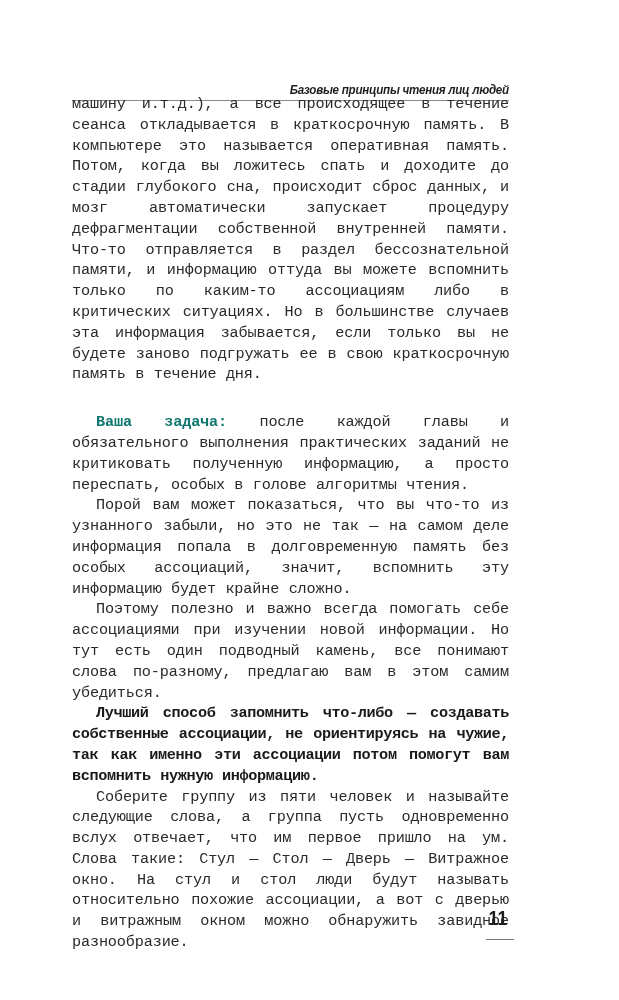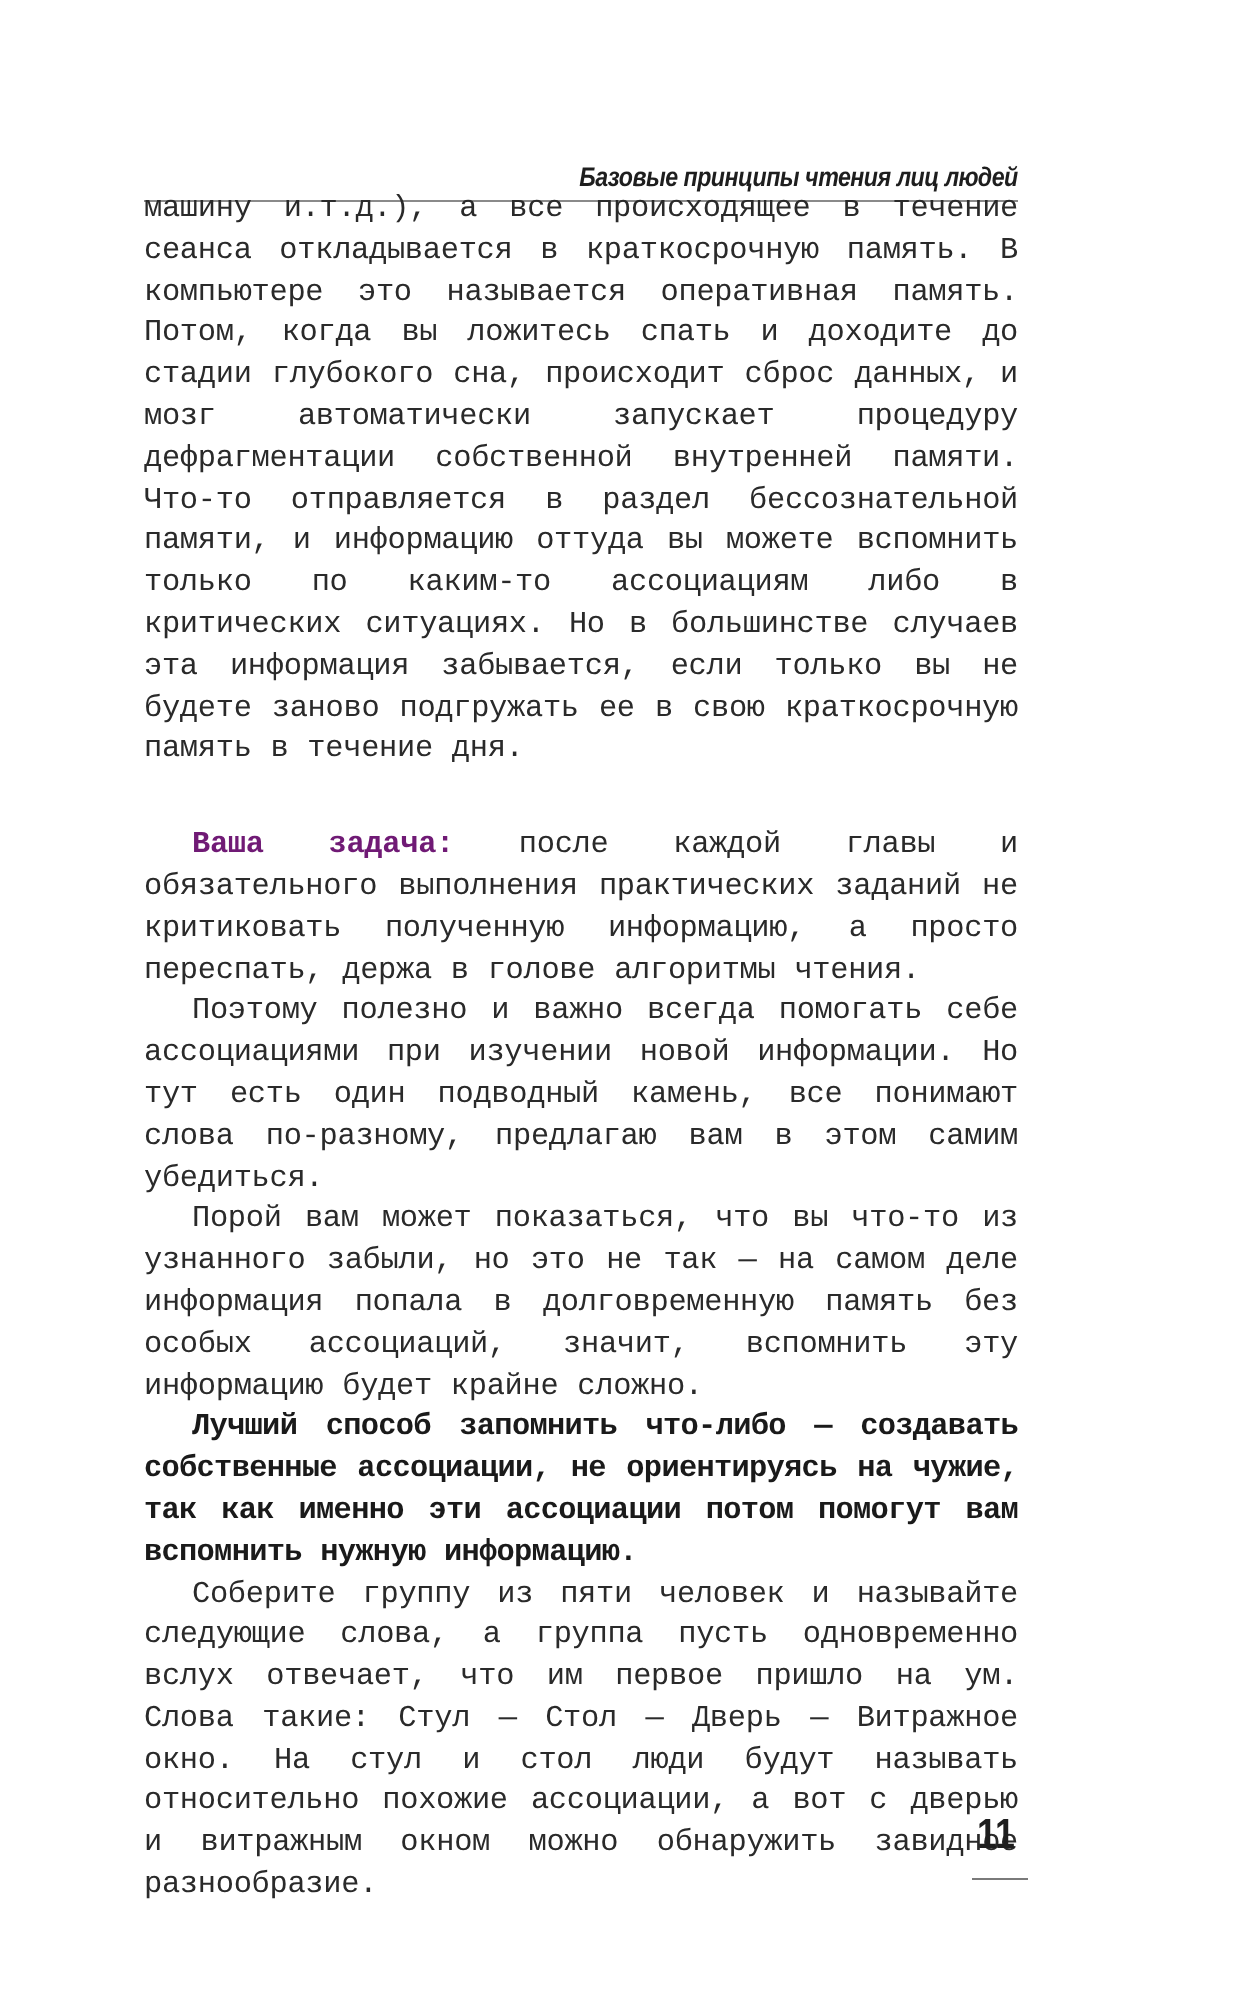--- a/index.html
+++ b/index.html
@@ -48,21 +48,21 @@
     }
     .para {
       margin: 0;
       text-align: justify;
       text-align-last: left;
       letter-spacing: -0.15px;
       word-spacing: 0.5px;
     }
     .indent { text-indent: 24px; }
     .gap { height: 27px; }
-    .bold-lead { font-weight: bold; color: #701a75; }
+    .bold-lead { font-weight: bold; color: #0f766e; }
     .para.emph { font-weight: bold; color: #1a1a1a; letter-spacing: -0.35px; }
     .page-number {
       position: absolute;
       left: 478px;
       top: 906px;
       width: 40px;
       text-align: center;
       font-family: "Liberation Sans", sans-serif;
       font-weight: bold;
       font-size: 21px;
@@ -81,21 +81,21 @@
 </head>
 <body>
 
 <div class="running-head">
   <span class="running-head-title">Базовые принципы чтения лиц людей</span>
 </div>
 
 <div class="body-text">
   <p class="para">машину и.т.д.), а все происходящее в течение сеанса откладывается в краткосрочную память. В компьютере это называется оперативная память. Потом, когда вы ложитесь спать и доходите до стадии глубокого сна, происходит сброс данных, и мозг автоматически запускает процедуру дефрагментации собственной внутренней памяти. Что-то отправляется в раздел бессознательной памяти, и информацию оттуда вы можете вспомнить только по каким-то ассоциациям либо в критических ситуациях. Но в большинстве случаев эта информация забывается, если только вы не будете заново подгружать ее в свою краткосрочную память в течение дня.</p>
   <div class="gap"></div>
-  <p class="para indent"><span class="bold-lead">Ваша задача:</span><span> после каждой главы и обязательного выполнения практических заданий не критиковать полученную информацию, а просто переспать, держа в голове алгоритмы чтения.</span></p>
+  <p class="para indent"><span class="bold-lead">Ваша задача:</span><span> после каждой главы и обязательного выполнения практических заданий не критиковать полученную информацию, а просто переспать, особых в голове алгоритмы чтения.</span></p>
+  <p class="para indent">Порой вам может показаться, что вы что-то из узнанного забыли, но это не так — на самом деле информация попала в долговременную память без особых ассоциаций, значит, вспомнить эту информацию будет крайне сложно.</p>
   <p class="para indent">Поэтому полезно и важно всегда помогать себе ассоциациями при изучении новой информации. Но тут есть один подводный камень, все понимают слова по-разному, предлагаю вам в этом самим убедиться.</p>
-  <p class="para indent">Порой вам может показаться, что вы что-то из узнанного забыли, но это не так — на самом деле информация попала в долговременную память без особых ассоциаций, значит, вспомнить эту информацию будет крайне сложно.</p>
   <p class="para indent emph">Лучший способ запомнить что-либо — создавать собственные ассоциации, не ориентируясь на чужие, так как именно эти ассоциации потом помогут вам вспомнить нужную информацию.</p>
   <p class="para indent">Соберите группу из пяти человек и называйте следующие слова, а группа пусть одновременно вслух отвечает, что им первое пришло на ум. Слова такие: Стул — Стол — Дверь — Витражное окно. На стул и стол люди будут называть относительно похожие ассоциации, а вот с дверью и витражным окном можно обнаружить завидное разнообразие.</p>
 </div>
 
 <div class="page-number">11</div>
 <div class="page-number-rule"></div>
 
 </body></html>

